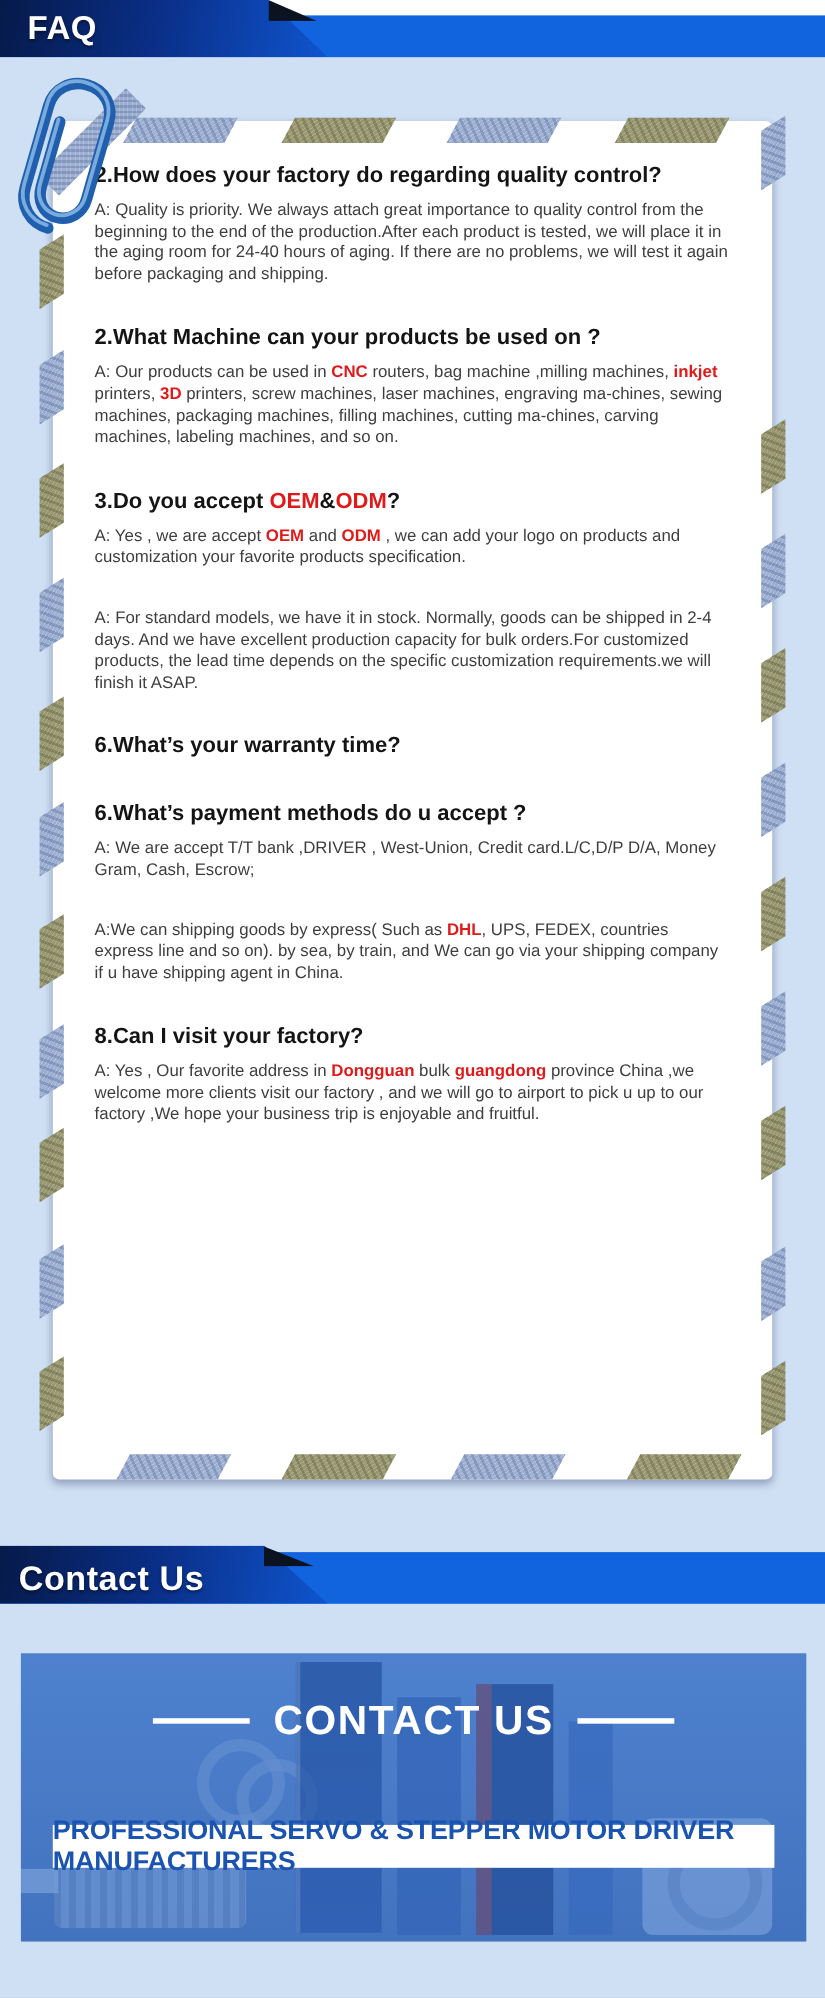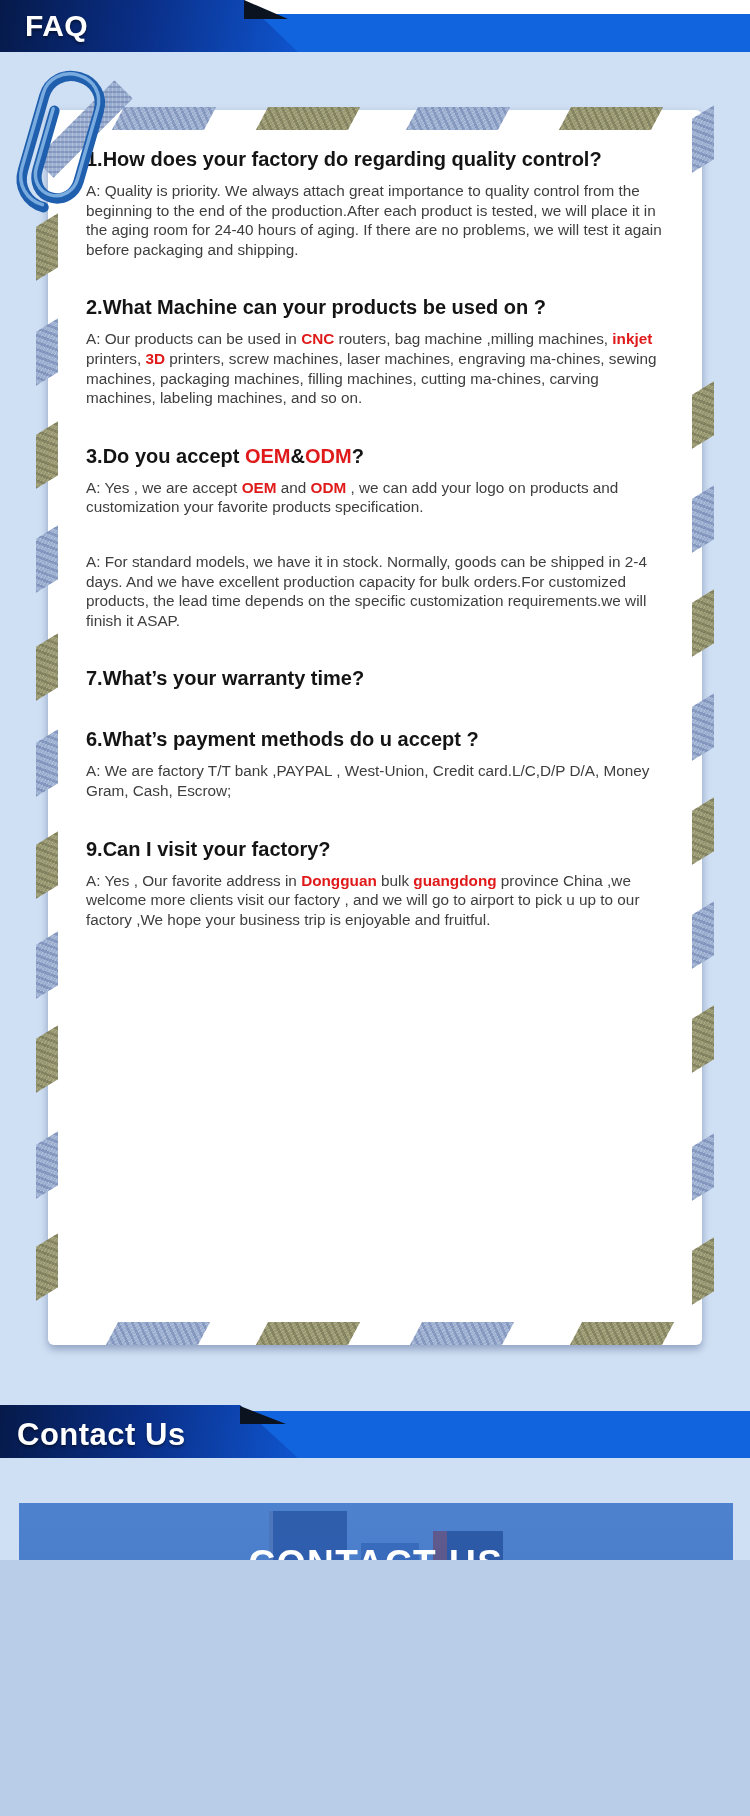--- a/index.html
+++ b/index.html
@@ -1,16 +1,16 @@
 <!DOCTYPE html>
 <html style="--page_bg: #d0e0f4; --header_blue: #1164de; --header_navy: #0a1c52; --accent_red: #e01a1a; --tape_blue: #98accf; --tape_olive: #95946a; --banner_blue: #4a7ecb; --strip_text: #1a53b0;"><head>
 <meta charset="utf-8">
 <style>
   html,body{margin:0;padding:0;background:#b9cde8;}
-  #screen{position:relative;width:750px;height:1560px;margin:0 auto;overflow:hidden;
+  #screen{position:relative;width:750px;height:1816px;margin:0 auto;overflow:hidden;
           background:var(--page_bg,#d0e0f4);font-family:"Liberation Sans",sans-serif;}
 
   
   .site-header{position:absolute;left:0;width:750px;z-index:4;}
   .site-header .bar{position:absolute;left:0;right:0;bottom:0;background:var(--header_blue,#1164de);}
   .site-header .wedge{position:absolute;top:0;left:0;height:100%;width:300px;
       background:linear-gradient(100deg,#061a4a 0%,#0a2f88 48%,#0f55cf 100%);}
   .site-header .fold{position:absolute;background:#0b1220;}
   .site-header .title{position:absolute;color:#fff;font-weight:bold;
       text-shadow:0 2px 3px rgba(0,0,0,.45);letter-spacing:.5px;}
@@ -71,45 +71,46 @@
 
   <div class="site-header" id="faq-header">
     <div class="bar"></div>
     <div class="wedge"></div>
     <div class="fold"></div>
     <div class="title">FAQ</div>
   </div>
 
   <div id="faq-card">
     <section class="qa">
-      <h3 class="q">1.How does your factory do regarding quality control?</h3>
+      <h3 class="q">2.How does your factory do regarding quality control?</h3>
       <p class="a"><span>A: Quality is priority. We always attach great importance to quality control from the beginning to the end of the production.After each product is tested, we will place it in the aging room for 24-40 hours of aging. If there are no problems, we will test it again before packaging and shipping.</span></p>
     </section>
     <section class="qa">
       <h3 class="q">2.What Machine can your products be used on ?</h3>
       <p class="a"><span>A: Our products can be used in </span><span class="red">CNC</span><span> routers, bag machine ,milling machines, </span><span class="red">inkjet</span><span> printers, </span><span class="red">3D</span><span> printers, screw machines, laser machines, engraving ma-chines, sewing machines, packaging machines, filling machines, cutting ma-chines, carving machines, labeling machines, and so on.</span></p>
     </section>
     <section class="qa">
       <h3 class="q"><span>3.Do you accept </span><span class="red">OEM</span><span>&amp;</span><span class="red">ODM</span><span>?</span></h3>
       <p class="a"><span>A: Yes , we are accept </span><span class="red">OEM</span><span> and </span><span class="red">ODM</span><span> , we can add your logo on products and customization your favorite products specification.</span></p>
     </section>
     <section class="qa">
       <p class="a"><span>A: For standard models, we have it in stock. Normally, goods can be shipped in 2-4 days. And we have excellent production capacity for bulk orders.For customized products, the lead time depends on the specific customization requirements.we will finish it ASAP.</span></p>
     </section>
     <section class="qa">
-      <h3 class="q">7.What’s your warranty time?</h3>
+      <h3 class="q">6.What’s your warranty time?</h3>
     </section>
     <section class="qa">
       <h3 class="q">6.What’s payment methods do u accept ?</h3>
-      <p class="a"><span>A: We are factory T/T bank ,PAYPAL , West-Union, Credit card.L/C,D/P D/A, Money Gram, Cash, Escrow;</span></p>
+      <p class="a"><span>A: We are accept T/T bank ,DRIVER , West-Union, Credit card.L/C,D/P D/A, Money Gram, Cash, Escrow;</span></p>
     </section>
     <section class="qa">
+      <p class="a"><span>A:We can shipping goods by express( Such as </span><span class="red">DHL</span><span>, UPS, FEDEX, countries express line and so on). by sea, by train, and We can go via your shipping company if u have shipping agent in China.</span></p>
     </section>
     <section class="qa">
-      <h3 class="q">9.Can I visit your factory?</h3>
+      <h3 class="q">8.Can I visit your factory?</h3>
       <p class="a"><span>A: Yes , Our favorite address in </span><span class="red">Dongguan</span><span> bulk </span><span class="red">guangdong</span><span> province China ,we welcome more clients visit our factory , and we will go to airport to pick u up to our factory ,We hope your business trip is enjoyable and fruitful.</span></p>
     </section>
   </div>
 
   <div id="tape-layer">
       <div class="tape blue" style="left: 28px; top: 116px; width: 112px; height: 26px; transform: rotate(-45deg);"></div>
       <div class="tape blue" style="left: 118px; top: 107px; width: 92px; height: 23px; transform: skewX(-28deg);"></div>
       <div class="tape olive" style="left: 262px; top: 107px; width: 92px; height: 23px; transform: skewX(-28deg);"></div>
       <div class="tape blue" style="left: 412px; top: 107px; width: 92px; height: 23px; transform: skewX(-28deg);"></div>
       <div class="tape olive" style="left: 565px; top: 107px; width: 92px; height: 23px; transform: skewX(-28deg);"></div>

